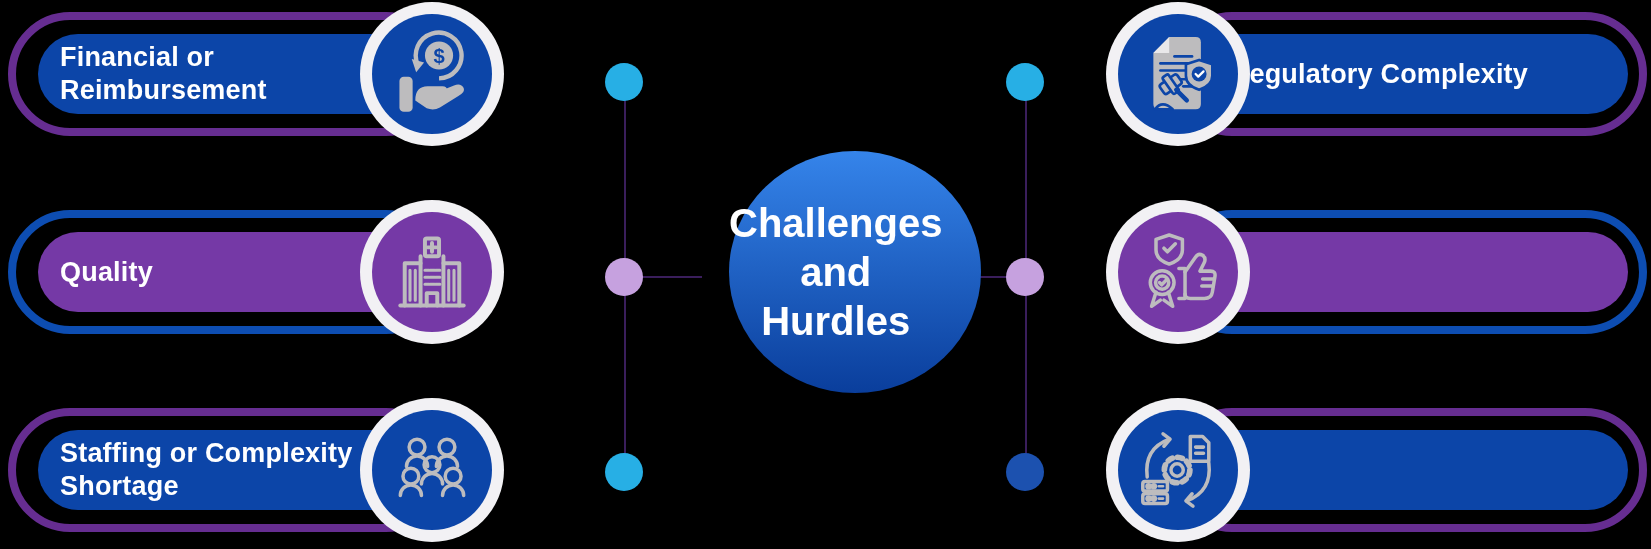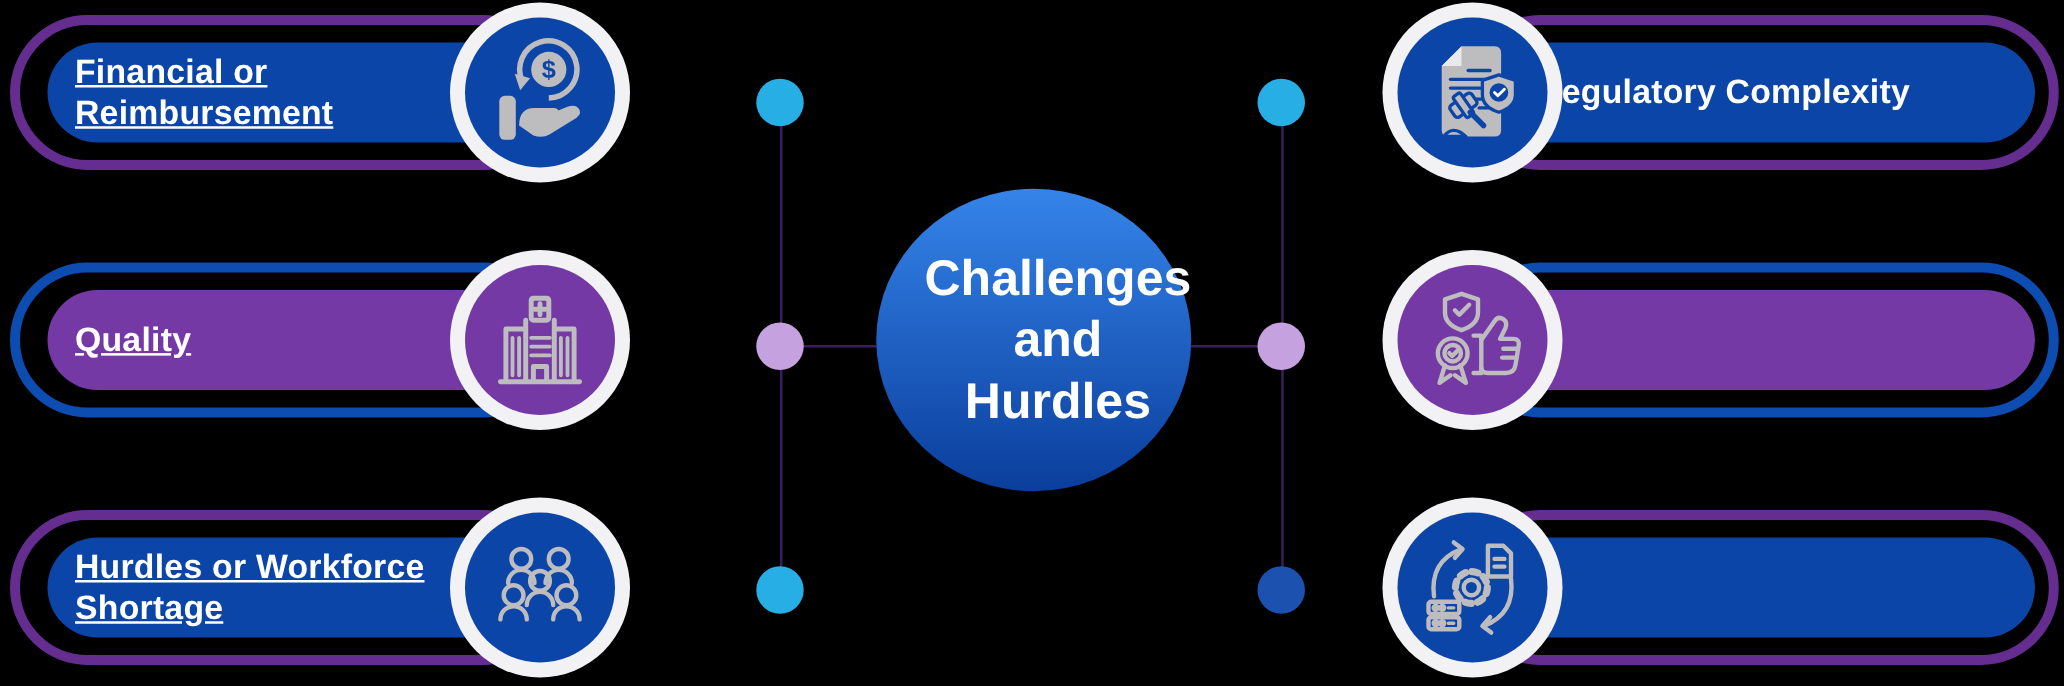--- a/index.html
+++ b/index.html
@@ -32,41 +32,41 @@
   .disc {
     width:120px; height:120px; border-radius:50%; background:var(--pill);
     display:flex; align-items:center; justify-content:center;
   }
   .disc svg { width:88px; height:88px; }
   .label {
     position:absolute; top:var(--cy); transform:translateY(-50%);
     color:#fff; font-weight:bold; font-size:27px; line-height:33px;
     white-space:pre-line; letter-spacing:0.2px;
   }
-  .left  .label { left:60px;  text-align:left;text-decoration:underline; }
+  .left  .label { left:60px;  text-align:left; }
   .right .label { right:123px; text-align:right; }
   
   .vline { position:absolute; width:2px; top:82px; height:390px; background:var(--line); }
   .vl-left  { left:624px; }
   .vl-right { left:1025px; }
   .hline { position:absolute; height:2px; top:276px; background:var(--line); }
   .hl-left  { left:624px; width:78px; }
   .hl-right { left:950px; width:76px; }
   .dot { position:absolute; width:38px; height:38px; border-radius:50%; background:var(--dot); }
   .dot-lt { left:605px;  top:63px; }
   .dot-lm { left:605px;  top:258px; }
   .dot-lb { left:605px;  top:453px; }
   .dot-rt { left:1006px; top:63px; }
   .dot-rm { left:1006px; top:258px; }
   .dot-rb { left:1006px; top:453px; }
   
   .center-circle {
-    position:absolute; left:701px; top:151px; width:252px; height:242px;
+    position:absolute; left:729px; top:151px; width:252px; height:242px;
     border-radius:50%; background:linear-gradient(180deg, var(--g1), var(--g2));
-    display:flex; align-items:center; justify-content:flex-end; text-align:center;
+    display:flex; align-items:center; justify-content:flex-start; text-align:center;
   }
   .center-circle .txt {
     color:#fff; font-weight:bold; font-size:40px; line-height:49px; white-space:pre-line;
   }
 </style>
 </head>
 <body>
 
 <div class="canvas" style="--line: #3A1E5C; --ring: #F2F1F4; --icon: #BDBCBE;">
 
@@ -127,21 +127,21 @@
           </g>
           <path d="M44 88 V74 h12 V88"></path>
         </svg>
       </div>
     </div>
   </div>
 
   <div class="row r3 left" style="--pill: #0C45A8; --outline: #662D91;">
     <div class="outline"></div>
     <div class="pill"></div>
-    <div class="label">Hurdles or Workforce
+    <div class="label">Staffing or Complexity
 Shortage</div>
     <div class="badge">
       <div class="disc">
         <svg viewBox="0 0 100 100" fill="none" stroke="var(--icon)" stroke-width="4" stroke-linecap="round" stroke-linejoin="round">
           <circle cx="33" cy="24" r="9"></circle>  
             <path d="M21 46 a12 12 0 0 1 24 0"></path>
           <circle cx="67" cy="24" r="9"></circle>  
             <path d="M55 46 a12 12 0 0 1 24 0"></path>
           <circle cx="50" cy="44" r="9"></circle>  
             <path d="M38 66 a12 12 0 0 1 24 0"></path>

